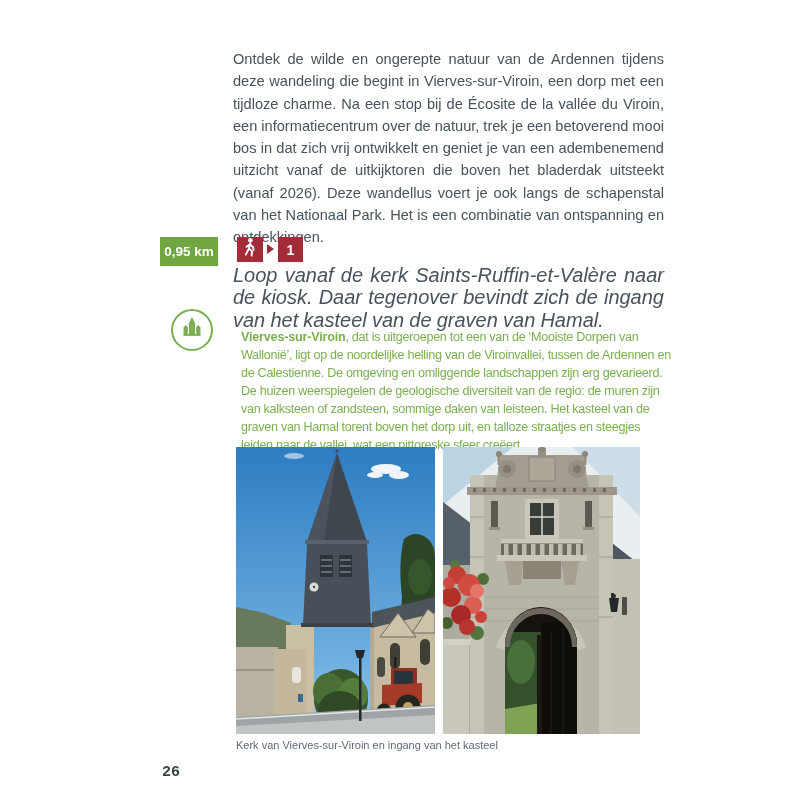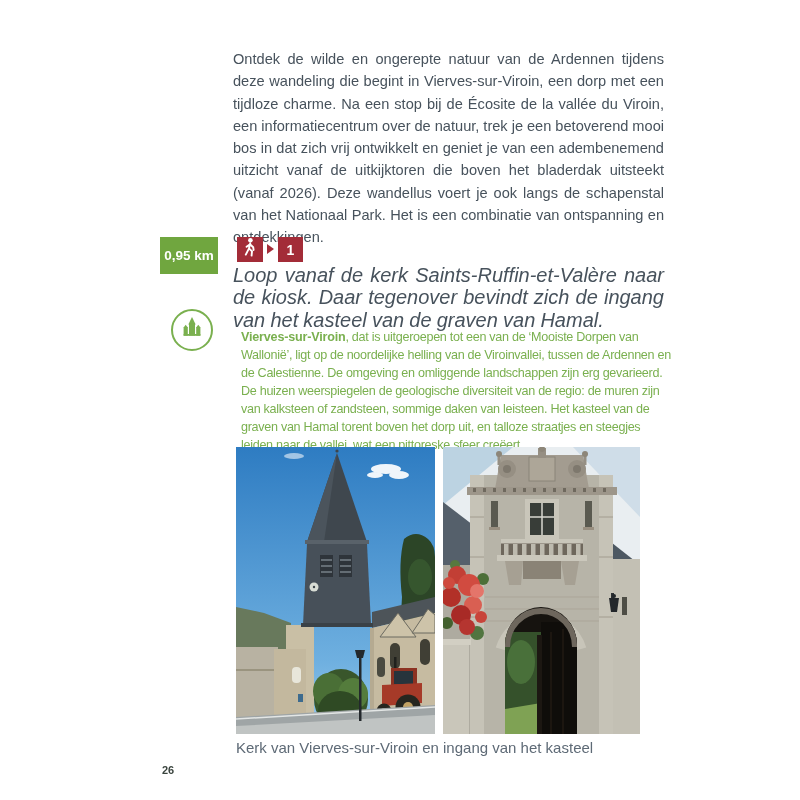--- a/index.html
+++ b/index.html
@@ -11,21 +11,21 @@
 
   
   .intro {
     position:absolute; left:233px; top:48px; width:431px;
     font-size:14.6px; line-height:22.3px; text-align:justify;
     color:var(--body-text,#47525c); word-spacing:-0.4px; margin:0;
   }
 
   
   .distance-badge {
-    position:absolute; left:160px; top:237px; width:58px; height:37px;
+    position:absolute; left:160px; top:237px; width:58px; height:29px;
     background:var(--distance-badge,#70a63f); color:#ffffff;
     font-size:13.5px; font-weight:bold;
     display:flex; align-items:center; justify-content:center;
   }
   .walker-badge {
     position:absolute; left:237px; top:237px; width:26px; height:25px;
     background:var(--step-badge,#a32c38);
     display:flex; align-items:center; justify-content:center;
   }
   .step-arrow {
@@ -60,26 +60,26 @@
   .highlight strong { letter-spacing:-0.2px; }
 
   
   .photo { position:absolute; top:447px; height:287px; }
   .photo-left  { left:236px; width:199px; }
   .photo-right { left:443px; width:197px; }
   .photo svg { display:block; }
 
   .caption {
     position:absolute; left:236px; top:739px; width:420px;
-    font-size:15px; color:var(--caption-text,#5e6a76); margin:0;
+    font-size:11px; color:var(--caption-text,#5e6a76); margin:0;
   }
 
   .page-num {
     position:absolute; left:162px; top:764px;
-    font-size:11px; font-weight:bold; color:var(--pagenum-text,#3a443e);
+    font-size:15px; font-weight:bold; color:var(--pagenum-text,#3a443e);font-family:Liberation Mono, monospace;
   }
 </style>
 </head>
 <body>
 
 <div class="page">
 
   <p class="intro">Ontdek de wilde en ongerepte natuur van de Ardennen tijdens deze wandeling die begint in Vierves-sur-Viroin, een dorp met een tijdloze charme. Na een stop bij de Écosite de la vallée du Viroin, een informatiecentrum over de natuur, trek je een betoverend mooi bos in dat zich vrij ontwikkelt en geniet je van een adembenemend uitzicht vanaf de uitkijktoren die boven het bladerdak uitsteekt (vanaf 2026). Deze wandellus voert je ook langs de schapenstal van het Nationaal Park. Het is een combinatie van ontspanning en ontdekkingen.</p>
 
   <div class="distance-badge">

